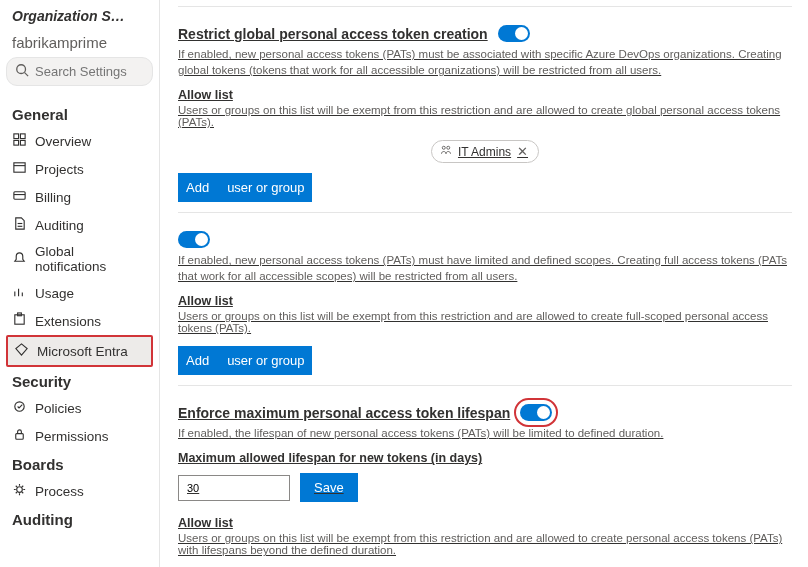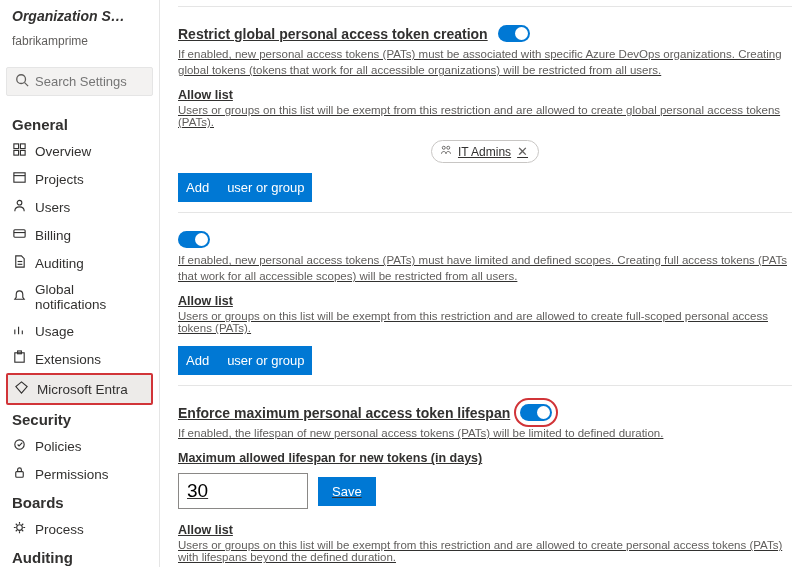--- a/index.html
+++ b/index.html
@@ -1,20 +1,20 @@
 <!DOCTYPE html>
 <html><head>
 <meta charset="utf-8">
 <style>
   * { box-sizing: border-box; margin: 0; padding: 0; }
   body { font-family: "Segoe UI", Arial, sans-serif; font-size: 13px; color: #323130; background: #fff; width: 808px; height: 567px; overflow: hidden; display: flex; }
   .sidebar { width: 160px; flex-shrink: 0; border-right: 1px solid #e5e5e5; padding: 8px 6px; }
   .org-title { font-size: 14px; font-weight: 600; margin-bottom: 10px; padding-left: 6px; white-space: nowrap; overflow: hidden; text-overflow: ellipsis; font-style: italic; }
-  .org-sub { font-size: 12px; color: #605e5c; margin-bottom: 19px; padding-left: 6px; }
-  .search-box { display: flex; align-items: center; gap: 6px; background: #f3f2f1; border: 1px solid #e5e5e5; border-radius: 2px; padding: 5px 8px; margin-bottom: 14px; color: #605e5c; cursor: text; }
+  .org-sub { font-size: 15px; color: #605e5c; margin-bottom: 6px; padding-left: 6px; }
+  .search-box { display: flex; align-items: center; gap: 6px; background: #f3f2f1; border: 1px solid #e5e5e5; border-radius: 11px; padding: 5px 8px; margin-bottom: 14px; color: #605e5c; cursor: text; }
   .search-box svg { width: 14px; height: 14px; }
   .search-box input { border: none; background: transparent; outline: none; font-size: 13px; color: #605e5c; width: 100%; }
   .nav-heading { font-size: 15px; font-weight: 600; padding: 6px 6px 4px 6px; }
   .nav-item { display: flex; align-items: center; gap: 8px; padding: 5px 6px; font-size: 13.5px; cursor: pointer; border-radius: 2px; }
   .nav-item svg { width: 15px; height: 15px; flex-shrink: 0; }
   .nav-item.active { border: 2px solid #d13438; background: #edebe9; }
   .main { flex: 1; overflow-y: auto; padding: 0 16px 20px 18px; text-decoration: underline; }
   .section { border-top: 1px solid #e5e5e5; padding: 18px 0 10px 0; }
   .section:first-child { border-top: 1px solid #e5e5e5; margin-top: 6px; }
   .sec-title-row { display: flex; align-items: center; gap: 10px; margin-bottom: 4px; }
@@ -26,21 +26,21 @@
   .allow-heading { font-size: 12.5px; font-weight: 600; margin-bottom: 2px; }
   .allow-desc { font-size: 11.5px; color: #605e5c; margin-bottom: 12px; }
   .chip-row { display: flex; justify-content: center; margin-bottom: 10px; }
   .chip { border: 1px solid #c8c6c4; border-radius: 14px; padding: 3px 10px 3px 8px; display: flex; align-items: center; gap: 6px; font-size: 12px; cursor: default; }
   .chip svg { width: 12px; height: 12px; }
   .chip-x { cursor: pointer; font-size: 13px; color: #605e5c; }
   .add-btn { background: #0078d4; color: #fff; border: none; padding: 7px 8px; font-size: 13px; cursor: pointer; display: inline-flex; align-items: flex-start; }
   .add-btn .gap { display: inline-block; width: 18px; }
   .sublabel { font-size: 12.5px; font-weight: 600; margin: 6px 0 8px 0; }
   .input-row { display: flex; gap: 10px; align-items: center; margin-bottom: 14px; }
-  .text-input { border: 1px solid #8a8886; padding: 6px 8px; font-size: 19px; width: 130px; }
+  .text-input { border: 1px solid #8a8886; padding: 6px 8px; font-size: 11px; width: 112px; }
   .save-btn { background: #0078d4; color: #fff; border: none; padding: 7px 14px; font-size: 13px; cursor: pointer; }
 </style>
 </head>
 <body>
 
 <div class="sidebar">
   <div class="org-title">Organization S…</div>
   <div class="org-sub">fabrikamprime</div>
   <div class="search-box">
     <span>
@@ -62,27 +62,20 @@
             <rect x="9" y="9" width="5" height="5"></rect>
           </svg></span>
         <span>Overview</span>
       </div>
       <div class="nav-item">
         <span><svg viewBox="0 0 16 16" fill="none" stroke="#323130" stroke-width="1.2">
             <rect x="2" y="3" width="12" height="10"></rect>
             <line x1="2" y1="6" x2="14" y2="6"></line>
           </svg></span>
         <span>Projects</span>
-      </div>
-      <div class="nav-item">
-        <span><svg viewBox="0 0 16 16" fill="none" stroke="#323130" stroke-width="1.2">
-            <circle cx="8" cy="5" r="2.5"></circle>
-            <path d="M3 14c0-3 2-4.5 5-4.5s5 1.5 5 4.5"></path>
-          </svg></span>
-        <span>Users</span>
       </div>
       <div class="nav-item">
         <span><svg viewBox="0 0 16 16" fill="none" stroke="#323130" stroke-width="1.2">
             <rect x="2" y="4" width="12" height="8" rx="1"></rect>
             <line x1="2" y1="7" x2="14" y2="7"></line>
           </svg></span>
         <span>Billing</span>
       </div>
       <div class="nav-item">
         <span><svg viewBox="0 0 16 16" fill="none" stroke="#323130" stroke-width="1.2">

